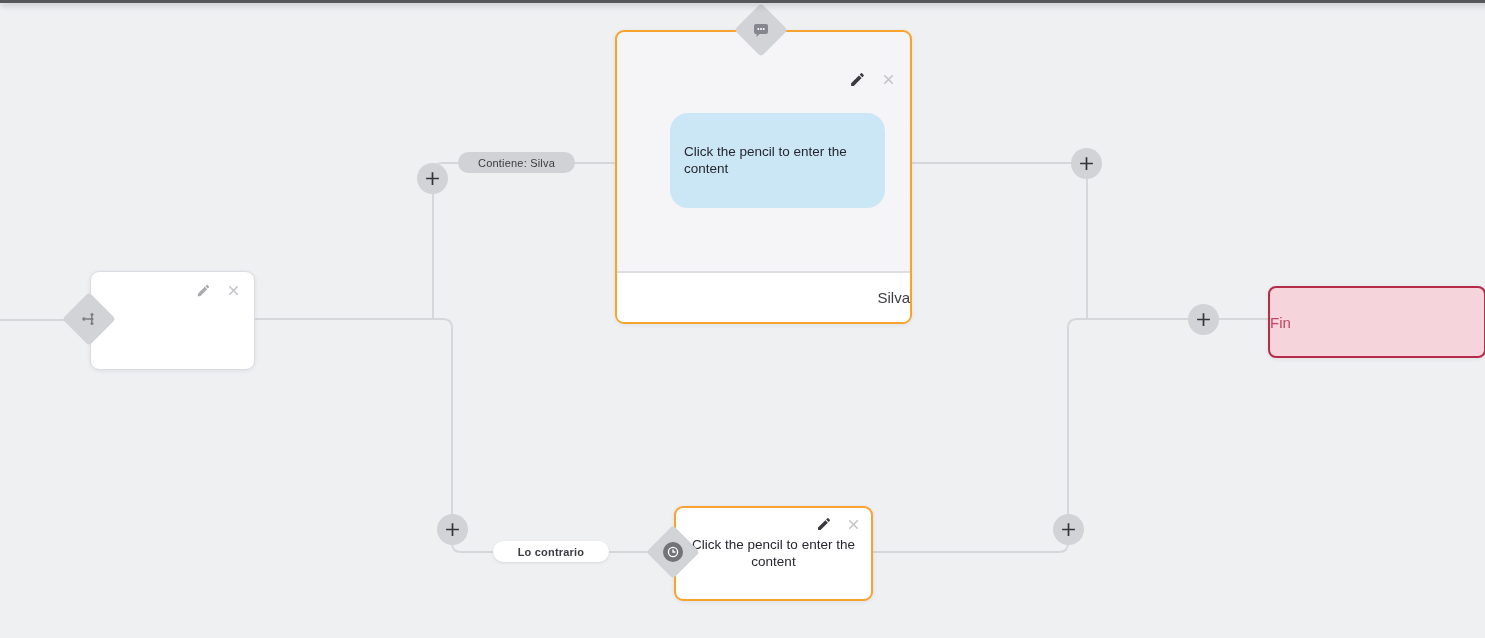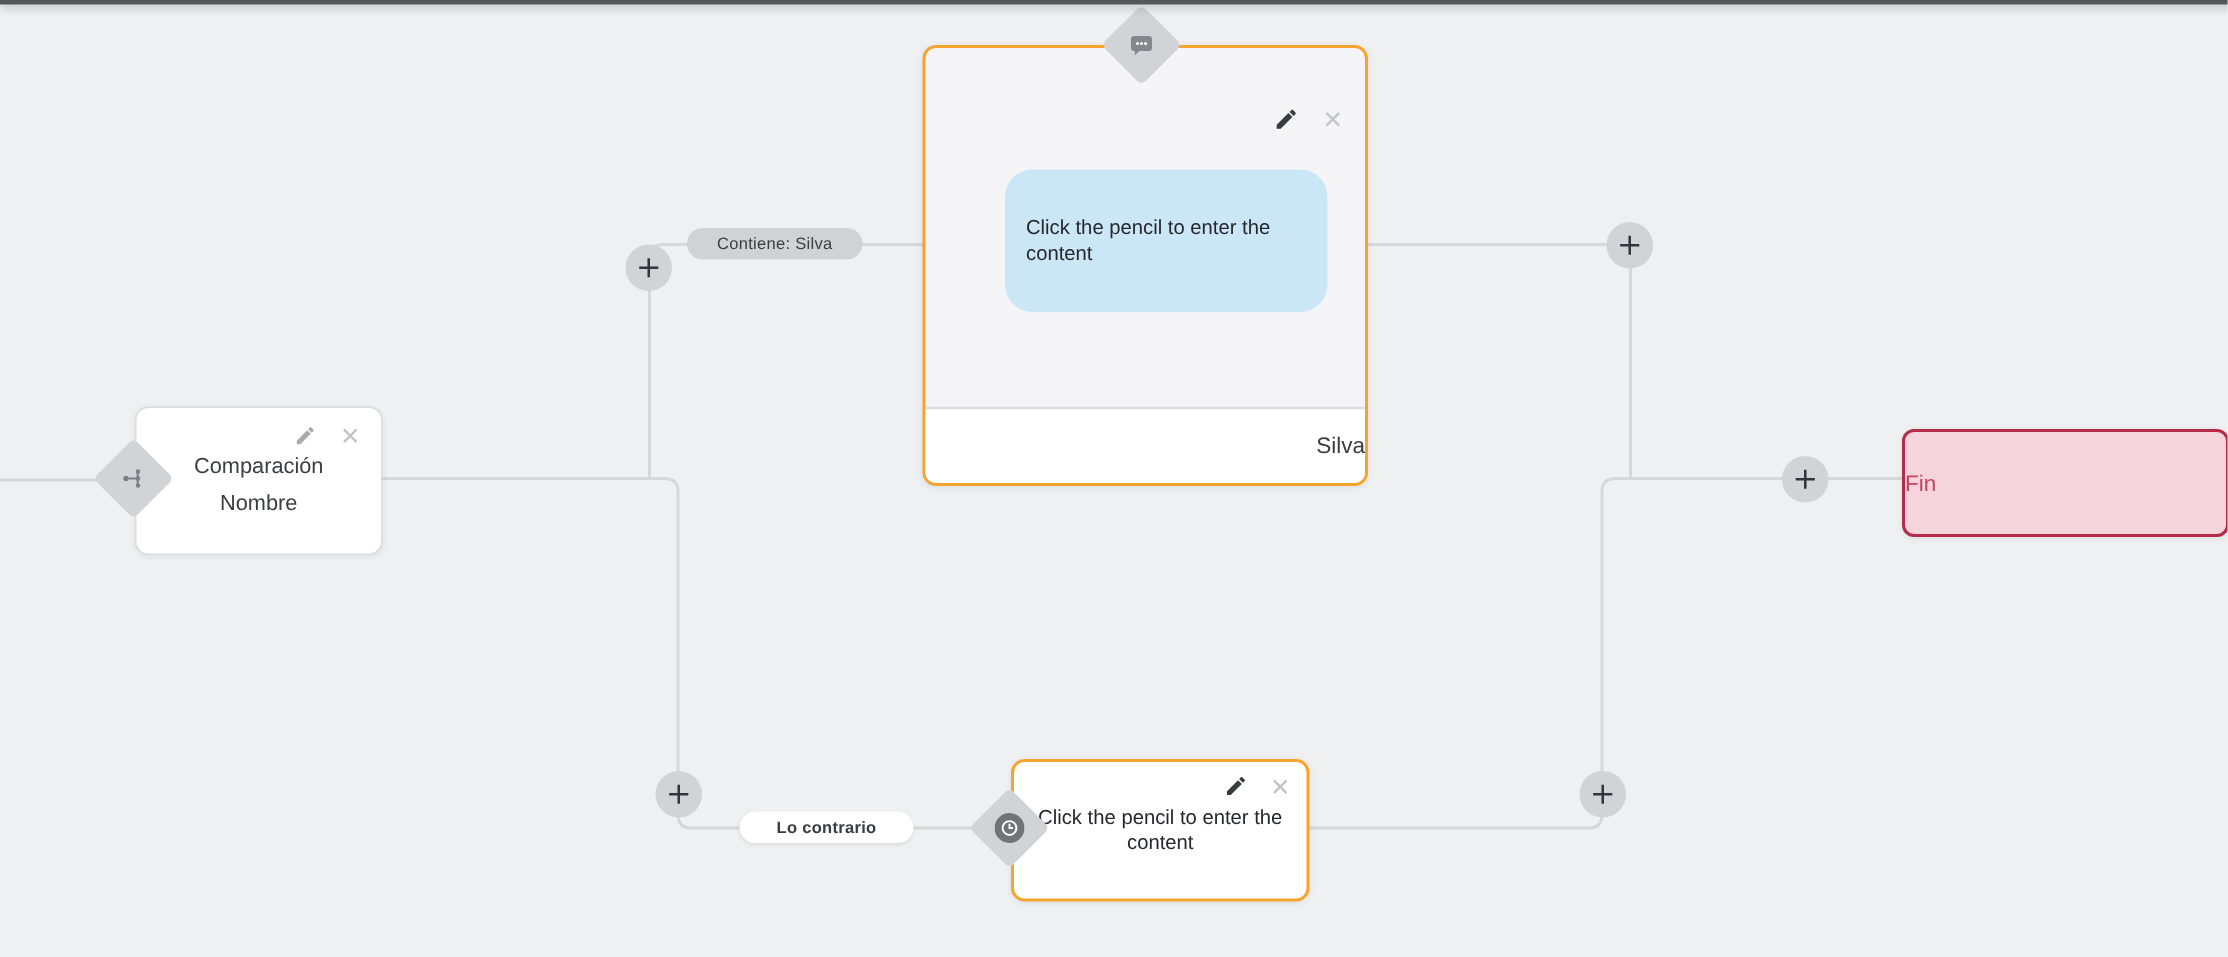--- a/index.html
+++ b/index.html
@@ -100,24 +100,20 @@
 
   <div class="node condition">
     <div class="node-actions" style="top:11px;right:13px;gap:15px;">
       <svg class="icon-pencil-gray" viewBox="0 0 24 24">
         <path d="M3 17.25V21h3.75L17.81 9.94l-3.75-3.75L3 17.25zM20.71 7.04c.39-.39.39-1.02 0-1.41l-2.34-2.34c-.39-.39-1.02-.39-1.41 0l-1.83 1.83 3.75 3.75 1.83-1.83z"></path>
       </svg>
       <svg class="icon-x" viewBox="0 0 24 24" fill="none">
         <path d="M6 6l12 12M18 6L6 18"></path>
       </svg>
     </div>
-    <div class="condition-titles">
-      <div>Comparación</div>
-      <div>Nombre</div>
-    </div>
   </div>
   <div class="diamond" style="left:70px;top:300px;">
     <div class="di">
       <svg width="16" height="16" viewBox="0 0 16 16">
         <circle cx="3" cy="8" r="1.8" fill="#7c7e85"></circle>
         <path d="M4.8 8h5.4M10.8 3.4v9.2" stroke="#7c7e85" stroke-width="1.4" fill="none"></path>
         <circle cx="11" cy="3.4" r="1.5" fill="#7c7e85"></circle>
         <circle cx="11" cy="8" r="1.5" fill="#7c7e85"></circle>
         <circle cx="11" cy="12.6" r="1.5" fill="#7c7e85"></circle>
       </svg>

